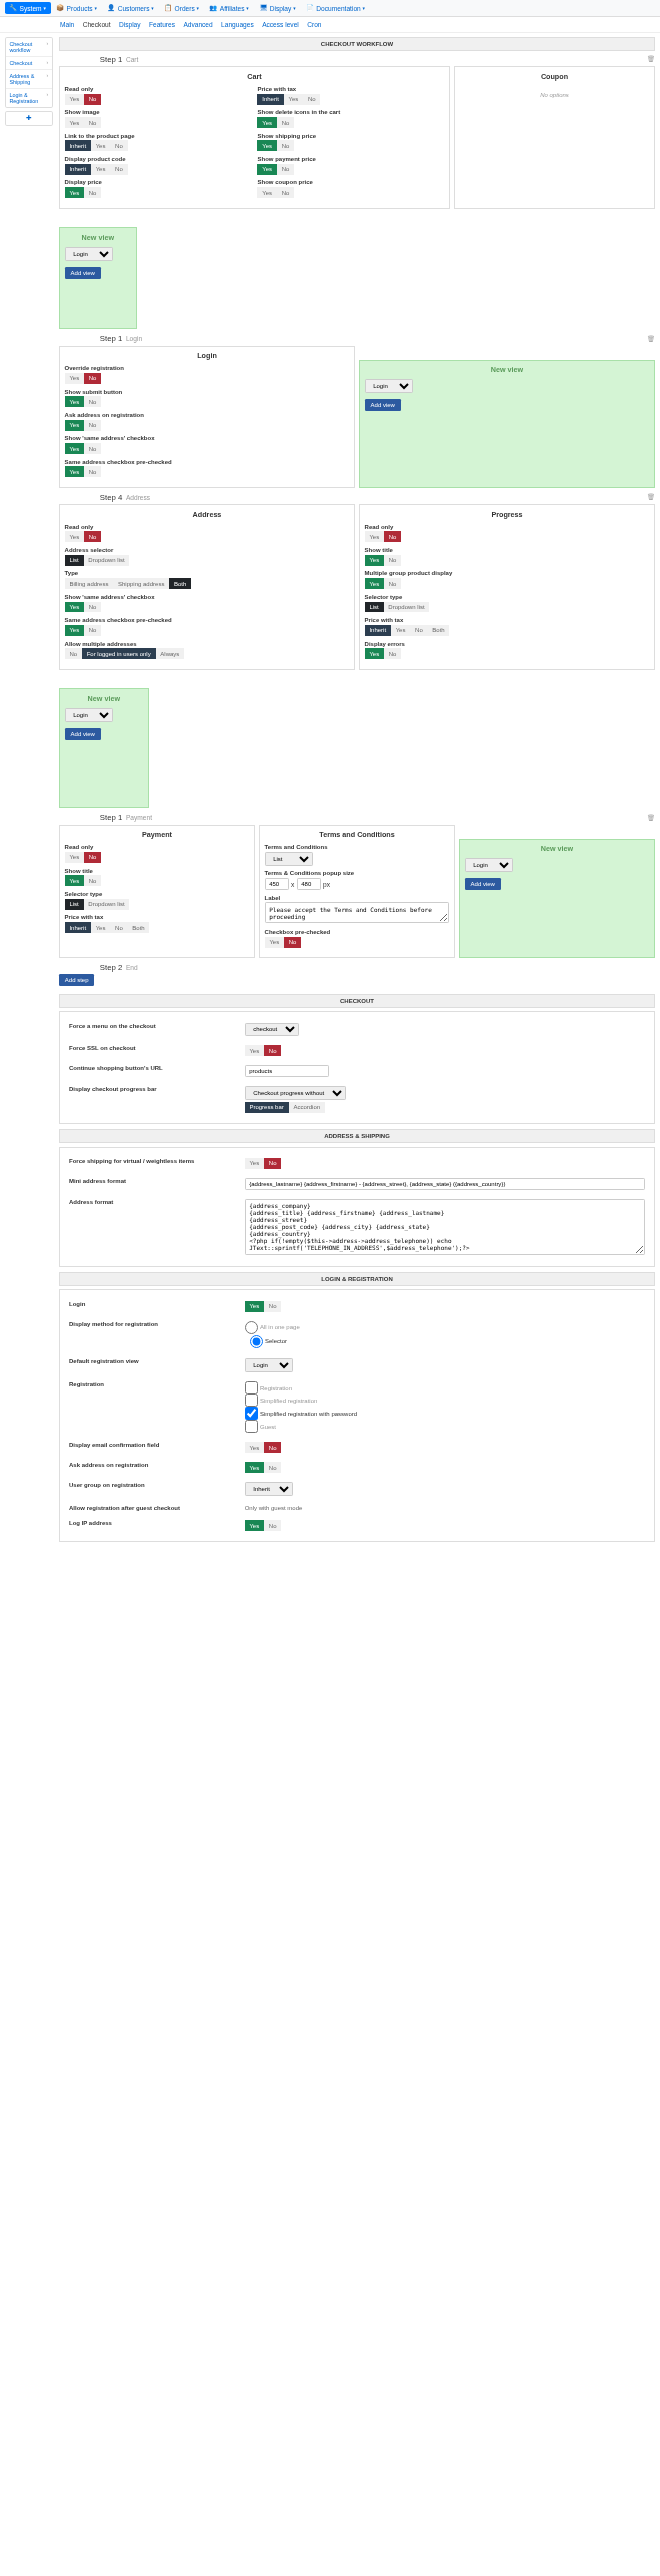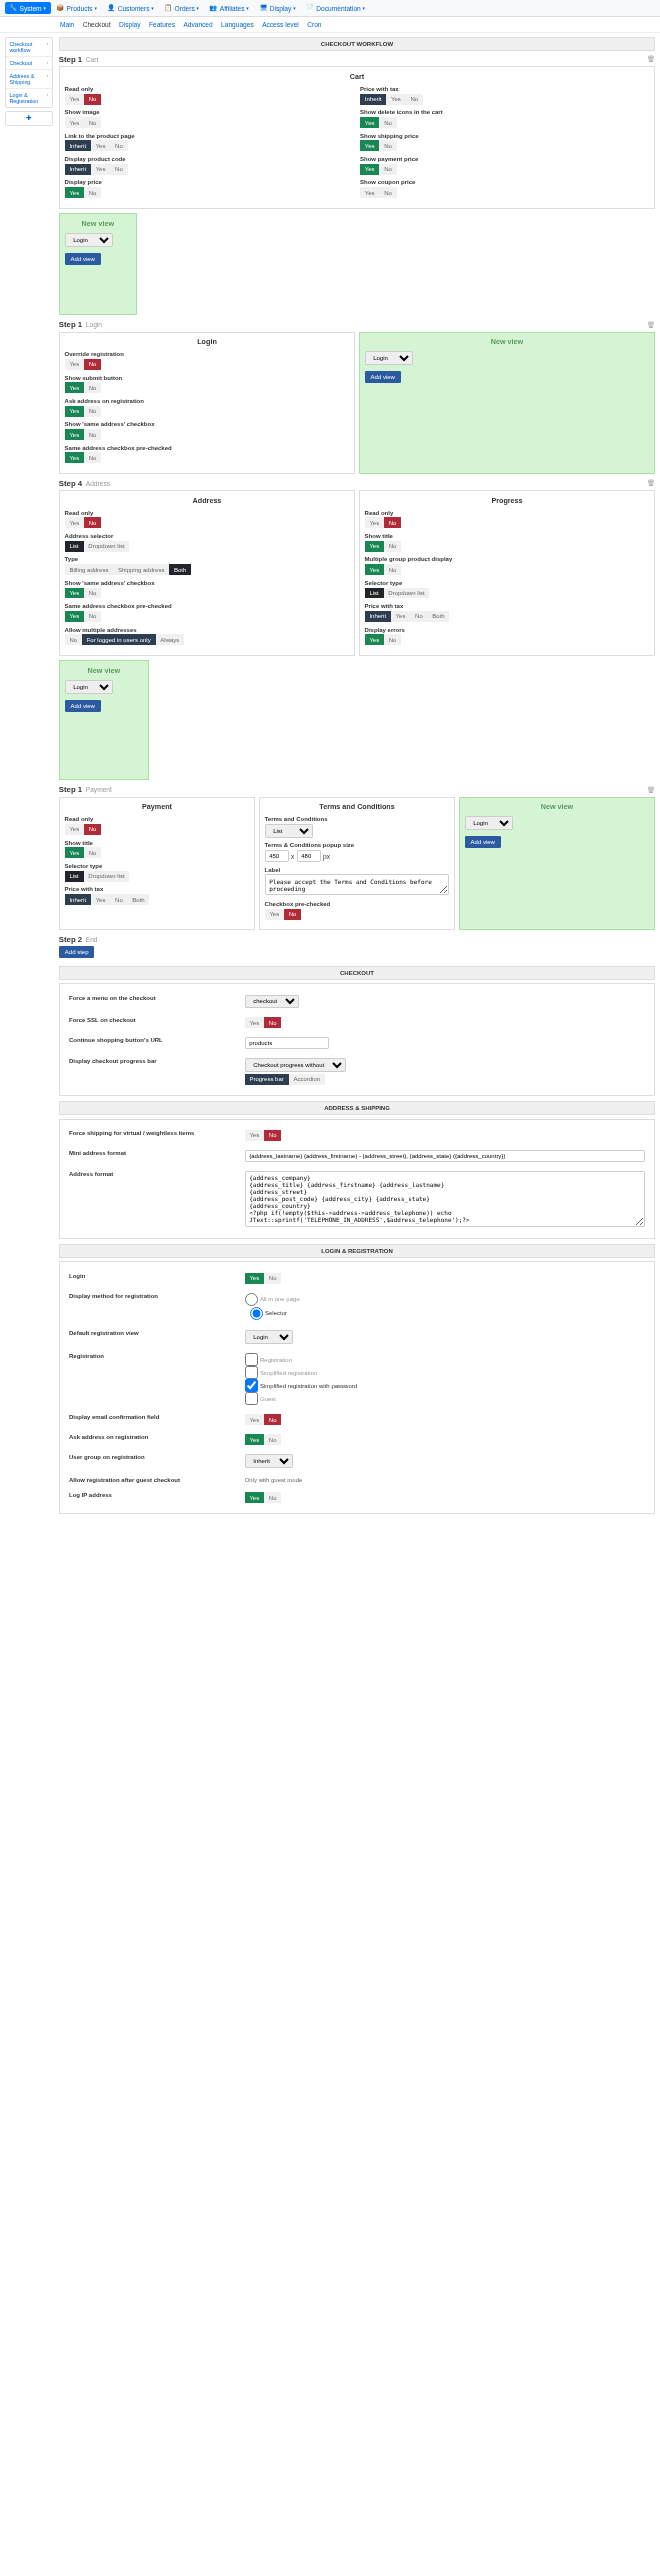--- a/index.html
+++ b/index.html
@@ -14,27 +14,27 @@
 .container { display: flex; padding: 4.8px; gap: 6px; }
 .sidebar { width: 48px; flex-shrink: 0; }
 .side-panel { border: 0.6px solid #ddd; border-radius: 1.8px; margin-bottom: 2.4px; }
 .side-item { padding: 3px 3.6px; color: #0066cc; font-size: 5.4px; border-bottom: 0.6px solid #eee; display: flex; justify-content: space-between; cursor: pointer; }
 .side-item:last-child { border-bottom: none; }
 .side-item .chev { color: #999; font-size: 4.8px; }
 .side-add { text-align: center; padding: 2.4px; color: #0066cc; cursor: pointer; }
 .main { flex: 1; }
 .section-title { background: #f0f0f0; border: 0.6px solid #ddd; padding: 3px 4.8px; text-align: center; font-weight: bold; font-size: 6px; margin-bottom: 3.6px; }
 .step-row { display: flex; align-items: center; gap: 3.6px; margin: 3.6px 0 2.4px; }
-.step-label { font-weight: bold; font-size: 7.8px; }
+.step-label { font-weight: normal; font-size: 7.8px; margin-left: 41px; }
 .step-name { color: #999; font-size: 6.6px; }
 .trash { color: #999; cursor: pointer; margin-left: auto; }
 .step-body { display: flex; gap: 3.6px; margin-bottom: 4.8px; }
 .panel { border: 0.6px solid #ddd; padding: 4.8px; flex: 1; }
 .panel-title { text-align: center; font-weight: bold; font-size: 7.2px; margin-bottom: 4.8px; }
-.panel.green { background: #d4f4d4; border-color: #a8e0a8; }
+.panel.green { background: #d4f4d4; border-color: #a8e0a8; margin-top: 14px; }
 .panel.green .panel-title { color: #5a9a5a; }
 .field-row { margin-bottom: 4.8px; }
 .field-label { font-weight: bold; font-size: 6px; margin-bottom: 1.8px; display: block; }
 .btn-group { display: flex; gap: 0; }
 .btn { padding: 2.4px 4.8px; font-size: 6px; border: none; cursor: pointer; background: #f0f0f0; color: #666; }
 .btn.sel-red { background: #b02a37; color: #fff; }
 .btn.sel-green { background: #198754; color: #fff; }
 .btn.sel-dark { background: #212529; color: #fff; }
 .btn.sel-navy { background: #2c3e50; color: #fff; }
 .btn-primary { background: #2c5aa0; color: #fff; padding: 3px 6px; border: none; cursor: pointer; font-size: 6px; border-radius: 1.2px; }
@@ -186,20 +186,24 @@
             <div class="field-row">
                 <span class="field-label">Show coupon price</span>
               <div class="btn-group">
                   <button class="btn">Yes</button>
                   <button class="btn">No</button>
                 </div>
               </div>
           </div>
         </div>
       </div>
+      <div class="panel" style="flex:1">
+        <div class="panel-title">Coupon</div>
+        <div class="no-options">No options</div>
+      </div>
     </div>
     <div class="step-body">
       <div class="panel green" style="height:102px;flex:0 0 78px">
         <div class="panel-title">New view</div>
         <select><option>Login</option></select>
         <div style="margin-top:6px"><button class="btn-primary">Add view</button></div>
       </div>
     </div>
 
     

